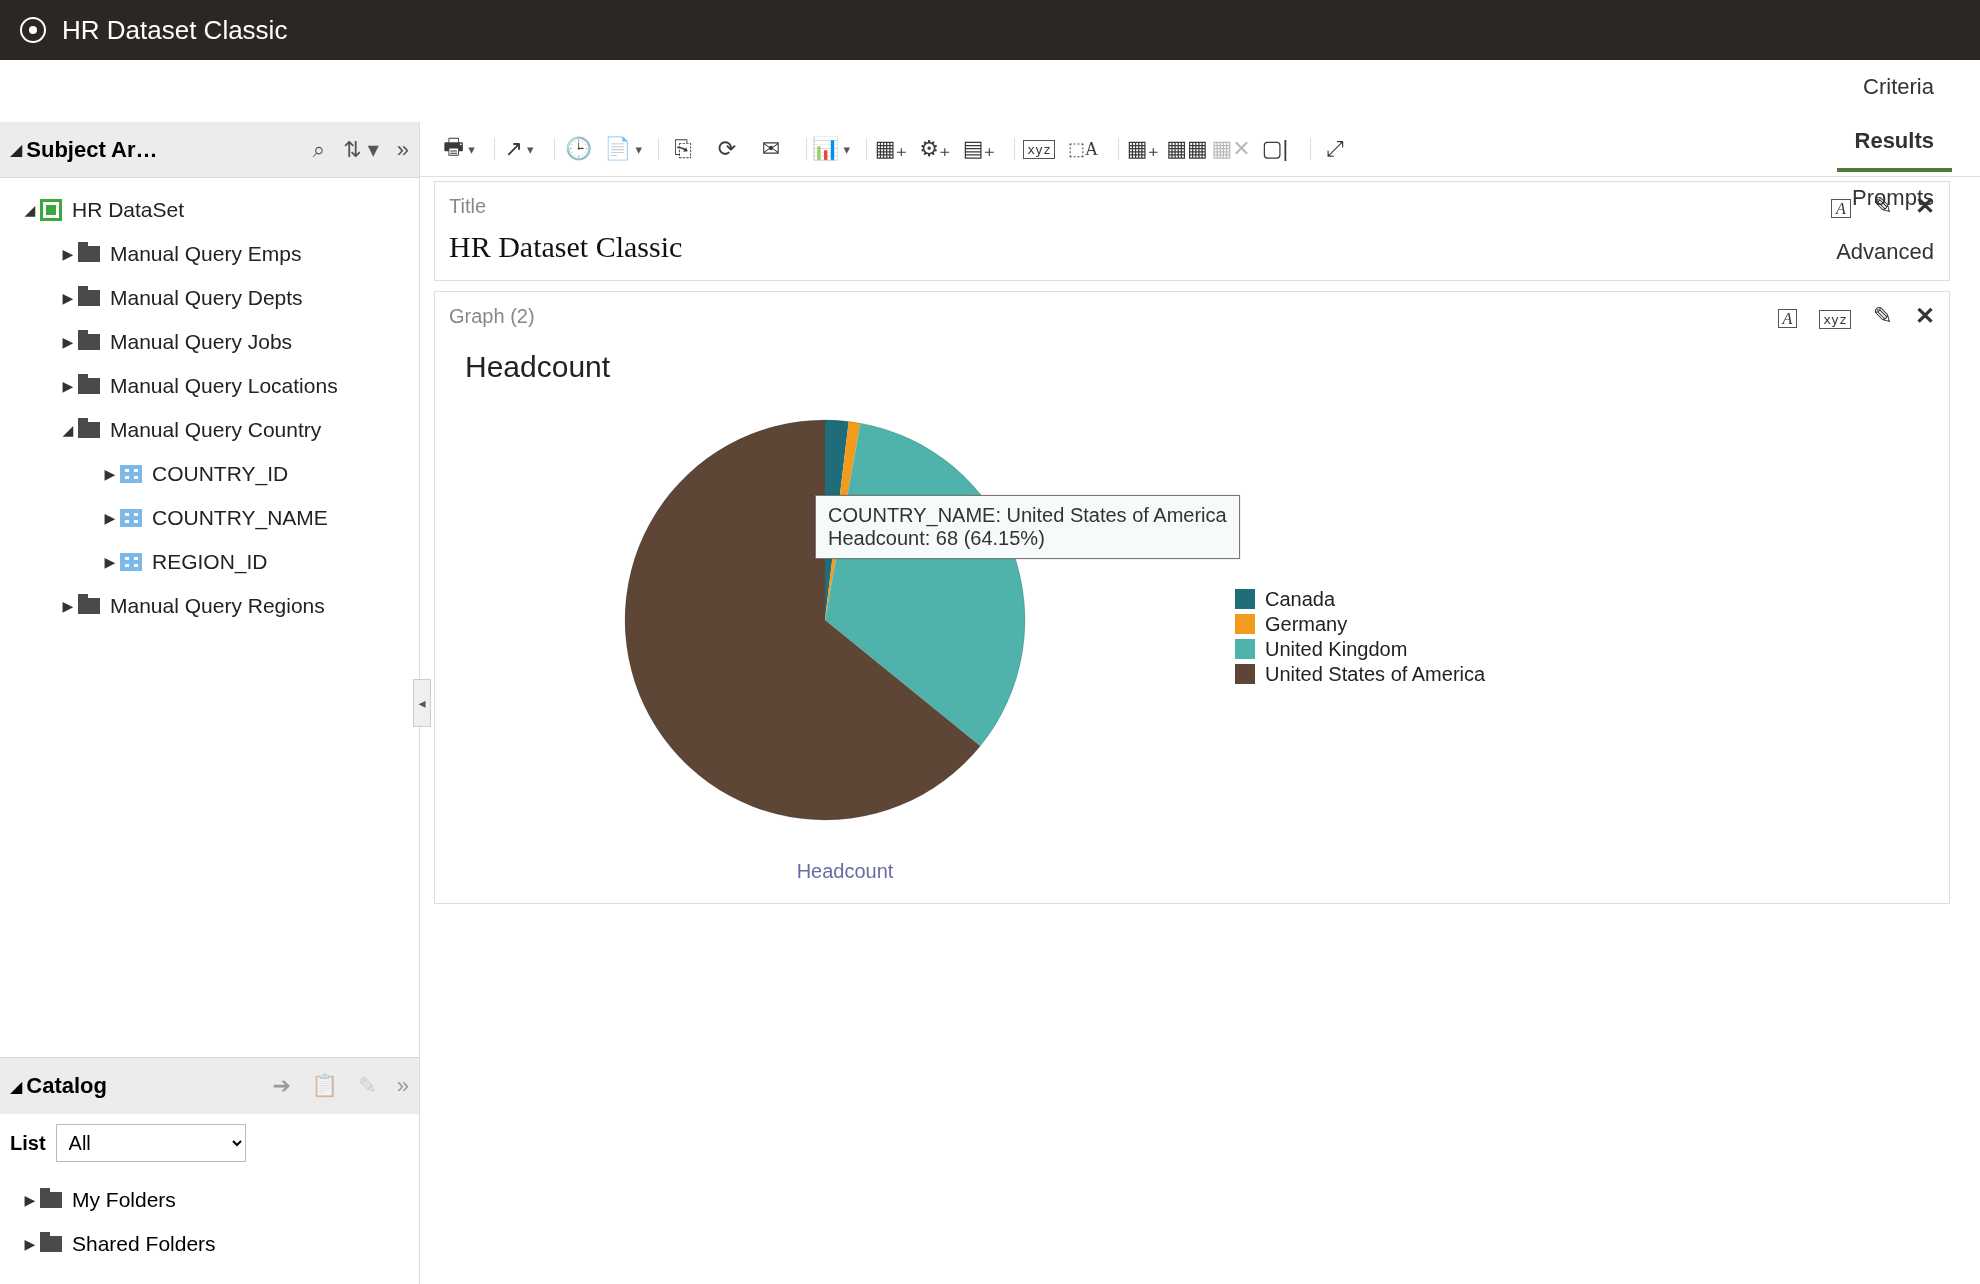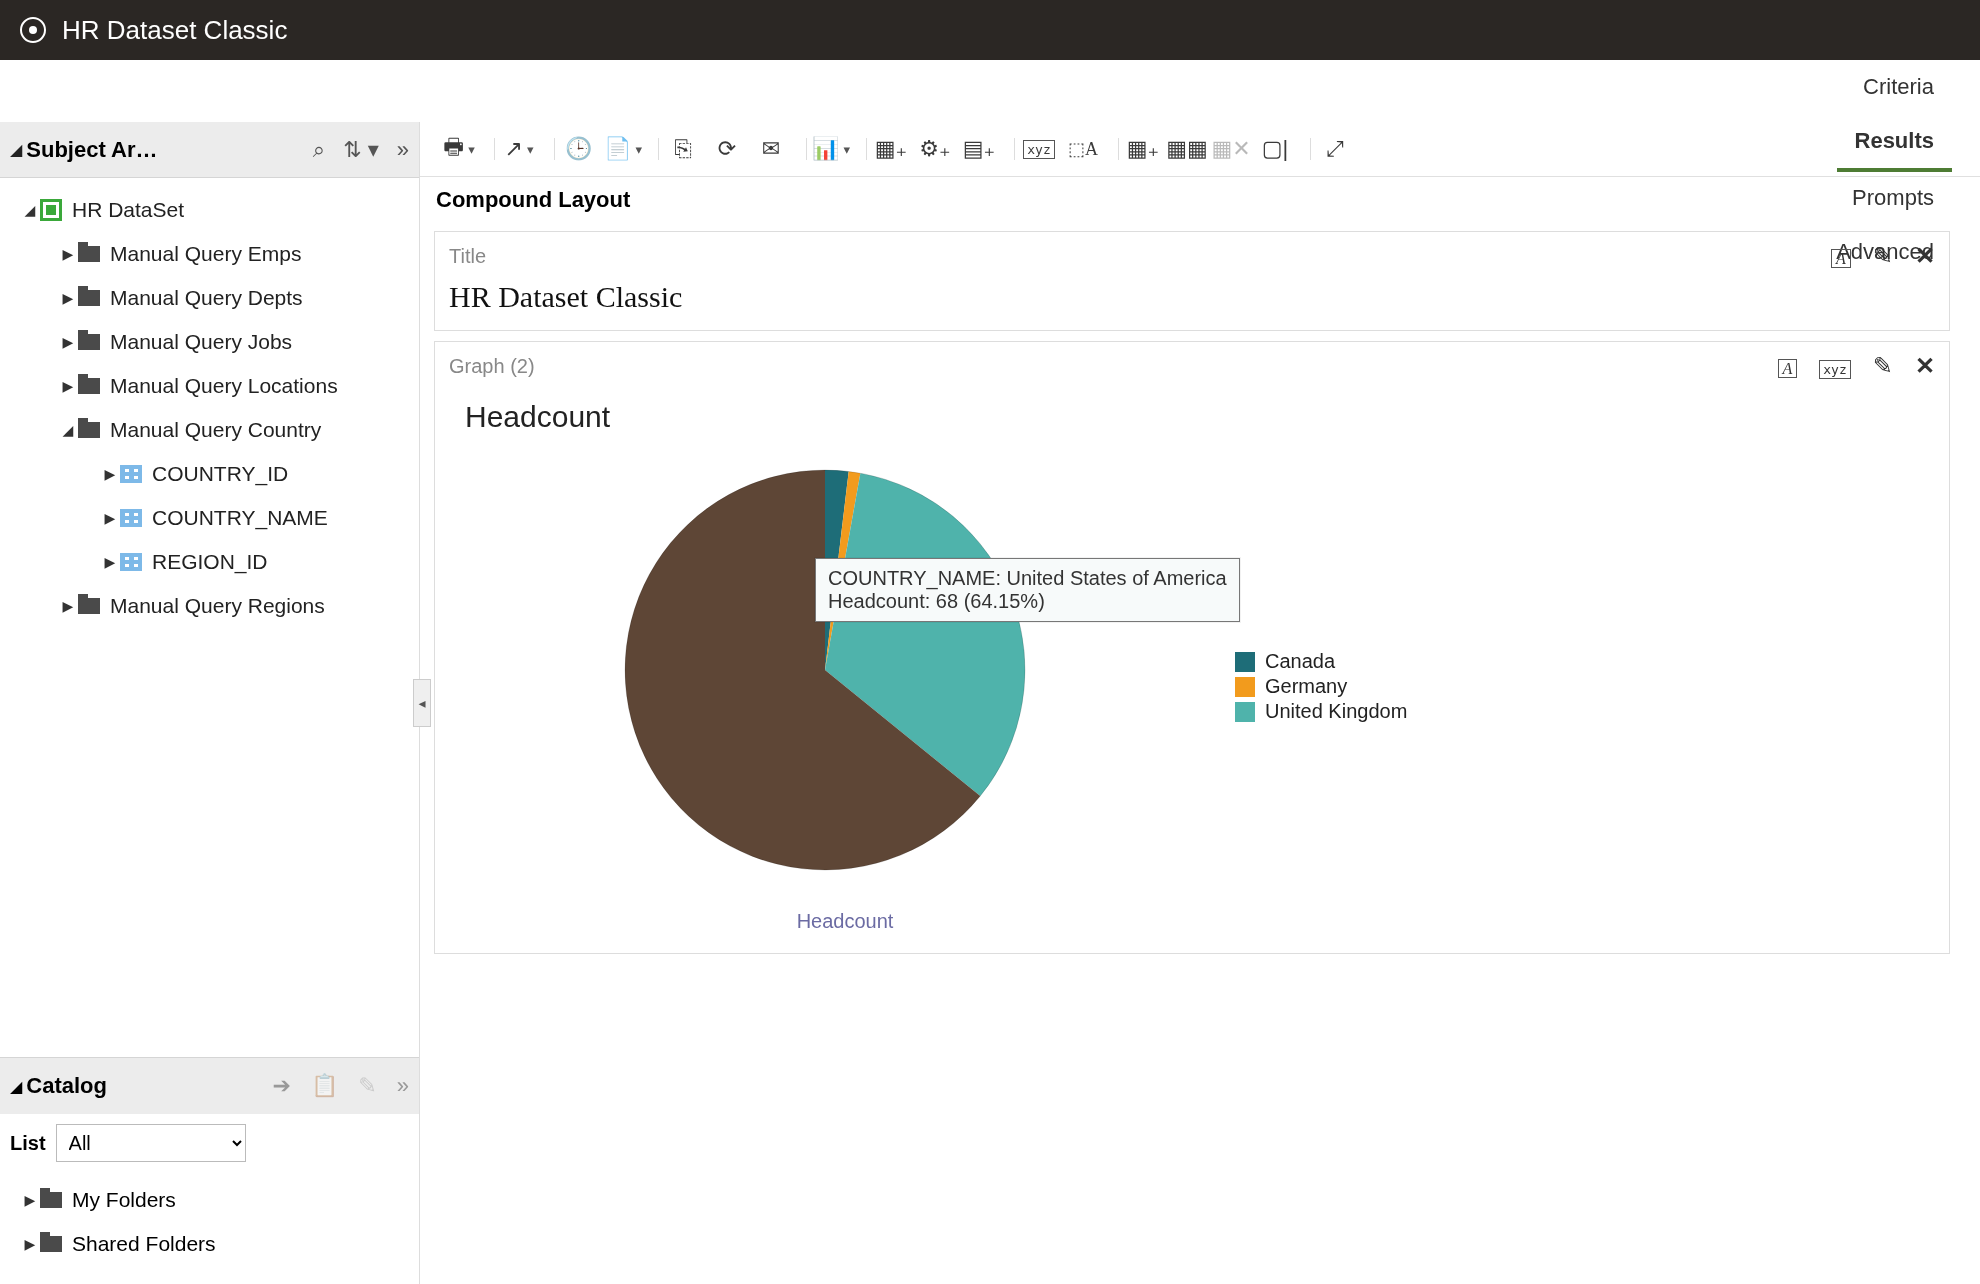--- a/index.html
+++ b/index.html
@@ -261,21 +261,20 @@
         <span class="tb-btn">▦₊</span>
         <span class="tb-btn">▦▦</span>
         <span class="tb-btn tb-disabled">▦✕</span>
         <span class="tb-btn">▢|</span>
       </div>
       <div class="tb-group">
         <span class="tb-btn">⤢</span>
       </div>
     </div>
 
-    <div class="compound-title">Compound Layout</div>
 
     
     <div class="card">
       <div class="card-hdr">
         <span>Title</span>
         <div class="actions">
           <span><span class="u-Abox">A</span></span>
           <span class="u-pencil"></span>
           <span class="u-close"></span>
         </div>
@@ -301,37 +300,41 @@
           <div class="pie-svg-col" style="position:relative;">
             <svg id="pie-svg" width="520" height="460" viewBox="0 0 520 460">
                 <path d="M 240 230 L 240 30 A 200 200 0 0 1 263.6946580175604 31.40855209392612 Z" fill="#1e6d78"></path>
                 <path d="M 240 230 L 263.6946580175604 31.40855209392612 A 200 200 0 0 1 275.375721398215 33.153465015114165 Z" fill="#f29b1d"></path>
                 <path d="M 240 230 L 275.375721398215 33.153465015114165 A 200 200 0 0 1 395.2973025374157 356.0267742370738 Z" fill="#4fb3ab"></path>
                 <path d="M 240 230 L 395.2973025374157 356.0267742370738 A 200 200 0 1 1 240.00000000000014 30 Z" fill="#5e4636"></path>
                 <circle cx="240" cy="230" r="200" fill="none" stroke="rgba(0,0,0,0.15)"></circle>
               </svg>
             <div class="pie-caption">Headcount</div>
 
-            <div class="tooltip-box" style="top:118px; left:350px;">
+            <div class="tooltip-box" style="top:105px; left:350px;">
               <div>COUNTRY_NAME: United States of America</div>
               <div>Headcount: 68 (64.15%)</div>
             </div>
           </div>
           <div class="legend-col" id="legend-col">
               <div class="legend-item">
                 <span class="swatch" style="background: rgb(30, 109, 120);"></span>
                 <span>Canada</span>
               </div>
               <div class="legend-item">
                 <span class="swatch" style="background: rgb(242, 155, 29);"></span>
                 <span>Germany</span>
               </div>
               <div class="legend-item">
                 <span class="swatch" style="background: rgb(79, 179, 171);"></span>
                 <span>United Kingdom</span>
               </div>
+              <div class="legend-item">
+                <span class="swatch" style="background: rgb(94, 70, 54);"></span>
+                <span>United States of America</span>
+              </div>
             </div>
         </div>
       </div>
     </div>
 
   </div>
 </div>
 
 </body></html>

